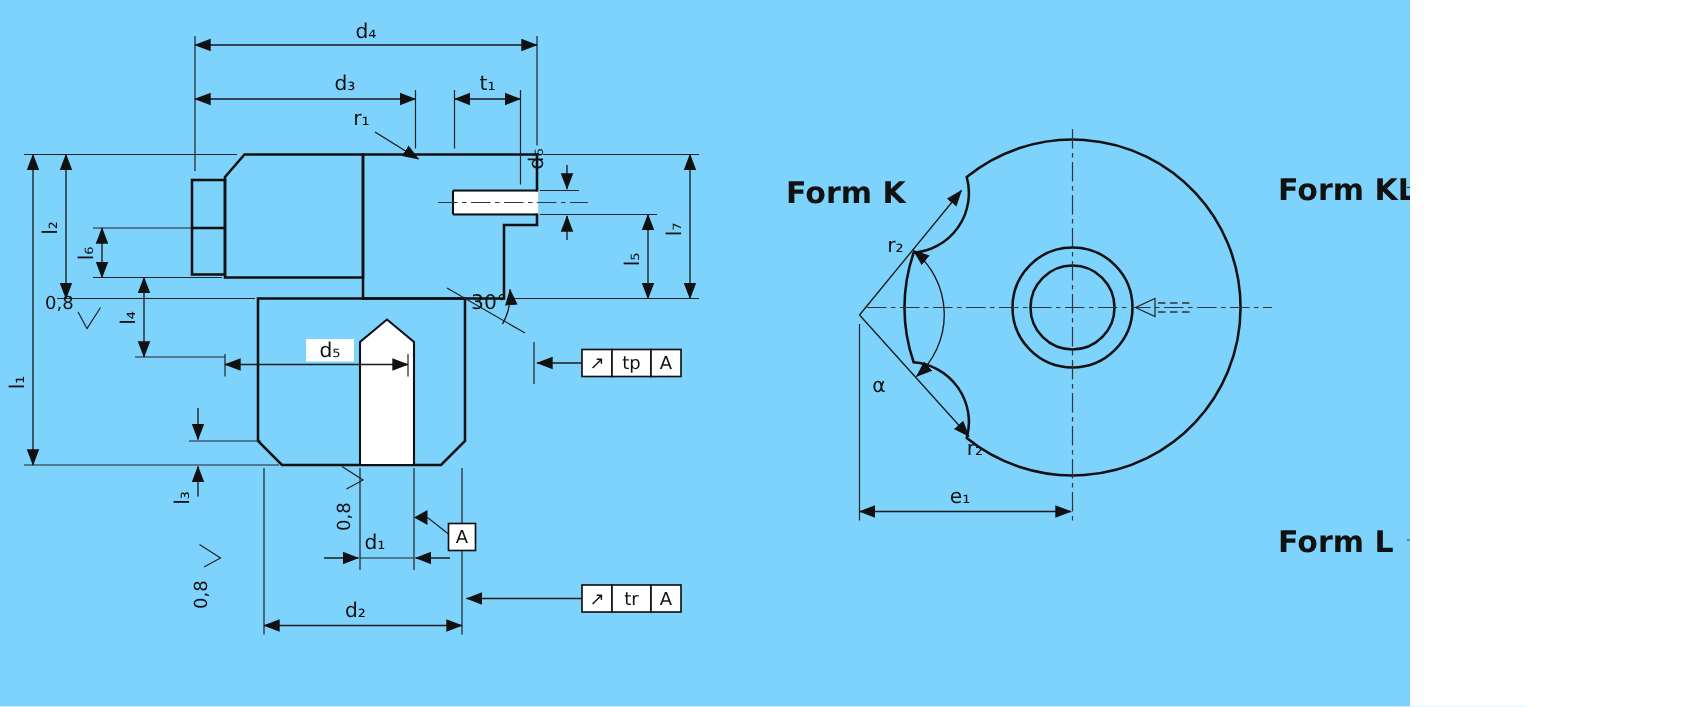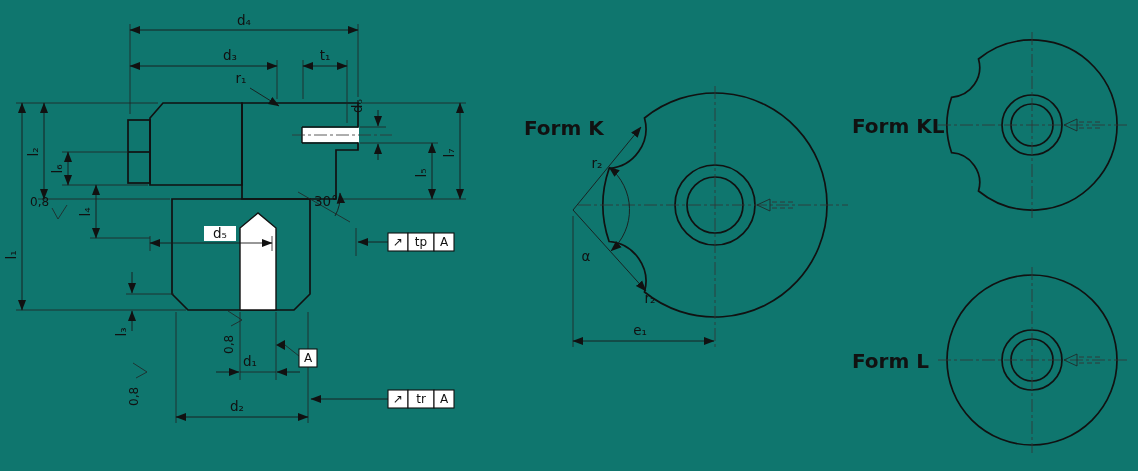--- a/index.html
+++ b/index.html
@@ -1,16 +1,16 @@
 <!DOCTYPE html>
 <html><head>
 <meta charset="utf-8">
 <style>
   html,body{margin:0;padding:0;background:#fff}
-  .wrap{width:1138px;height:471px;background:#0f766e;overflow:hidden}
+  .wrap{width:940px;height:471px;background:#7dd3fc;overflow:hidden}
   svg{display:block}
   text{font-family:"DejaVu Sans","Liberation Sans",sans-serif;fill:#111}
   .dim{font-size:13.5px}
   .sm{font-size:12px}
   .title{font-size:20px;font-weight:bold}
   .o{fill:none;stroke:#111;stroke-width:1.7;stroke-linejoin:miter}
   .t{stroke:#222;stroke-width:.8;fill:none}
   .d{stroke:#1a1a1a;stroke-width:.9;fill:none}
   .c{stroke:#333;stroke-width:.8;fill:none;stroke-dasharray:13 3 3 3}
   .dash{stroke:#333;stroke-width:.9;fill:none;stroke-dasharray:5 3}

